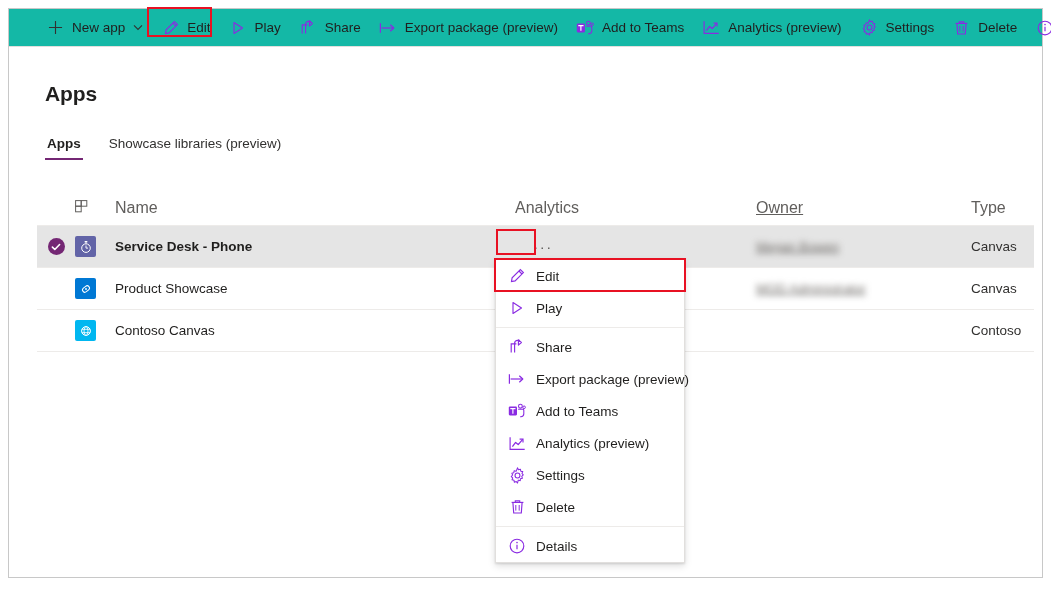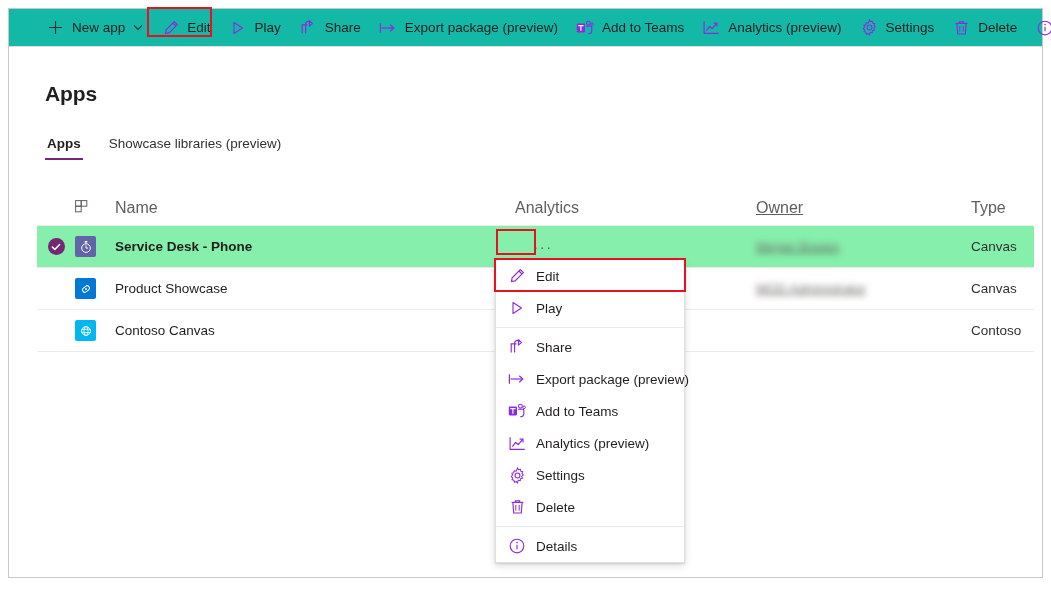--- a/index.html
+++ b/index.html
@@ -130,21 +130,21 @@
     border-bottom: 1px solid #edebe9;
     font-size: 13.5px;
     color: #323130;
   }
   .row.header {
     height: 36px;
     color: #605e5c;
     font-size: 16px;
     border-bottom: 1px solid #edebe9;
   }
-  .row.selected { background: #86efac; }
+  .row.selected { background: #e5e5e5; }
 
   .c-check { width: 38px; display: flex; align-items: center; justify-content: center; }
   .c-icon  { width: 40px; display: flex; align-items: center; justify-content: flex-start; }
   .c-name  { flex: 0 0 400px; display: flex; align-items: center; }
   .c-dots  { width: 56px; display: flex; align-items: center; justify-content: center; }
   .c-mod   { flex: 0 0 185px; display: flex; align-items: center; }
   .c-own   { flex: 0 0 215px; display: flex; align-items: center; text-decoration: underline; }
   .c-type  { flex: 1; display: flex; align-items: center; justify-content: flex-start; }
 
   .row.header .c-name { font-weight: 400; }

